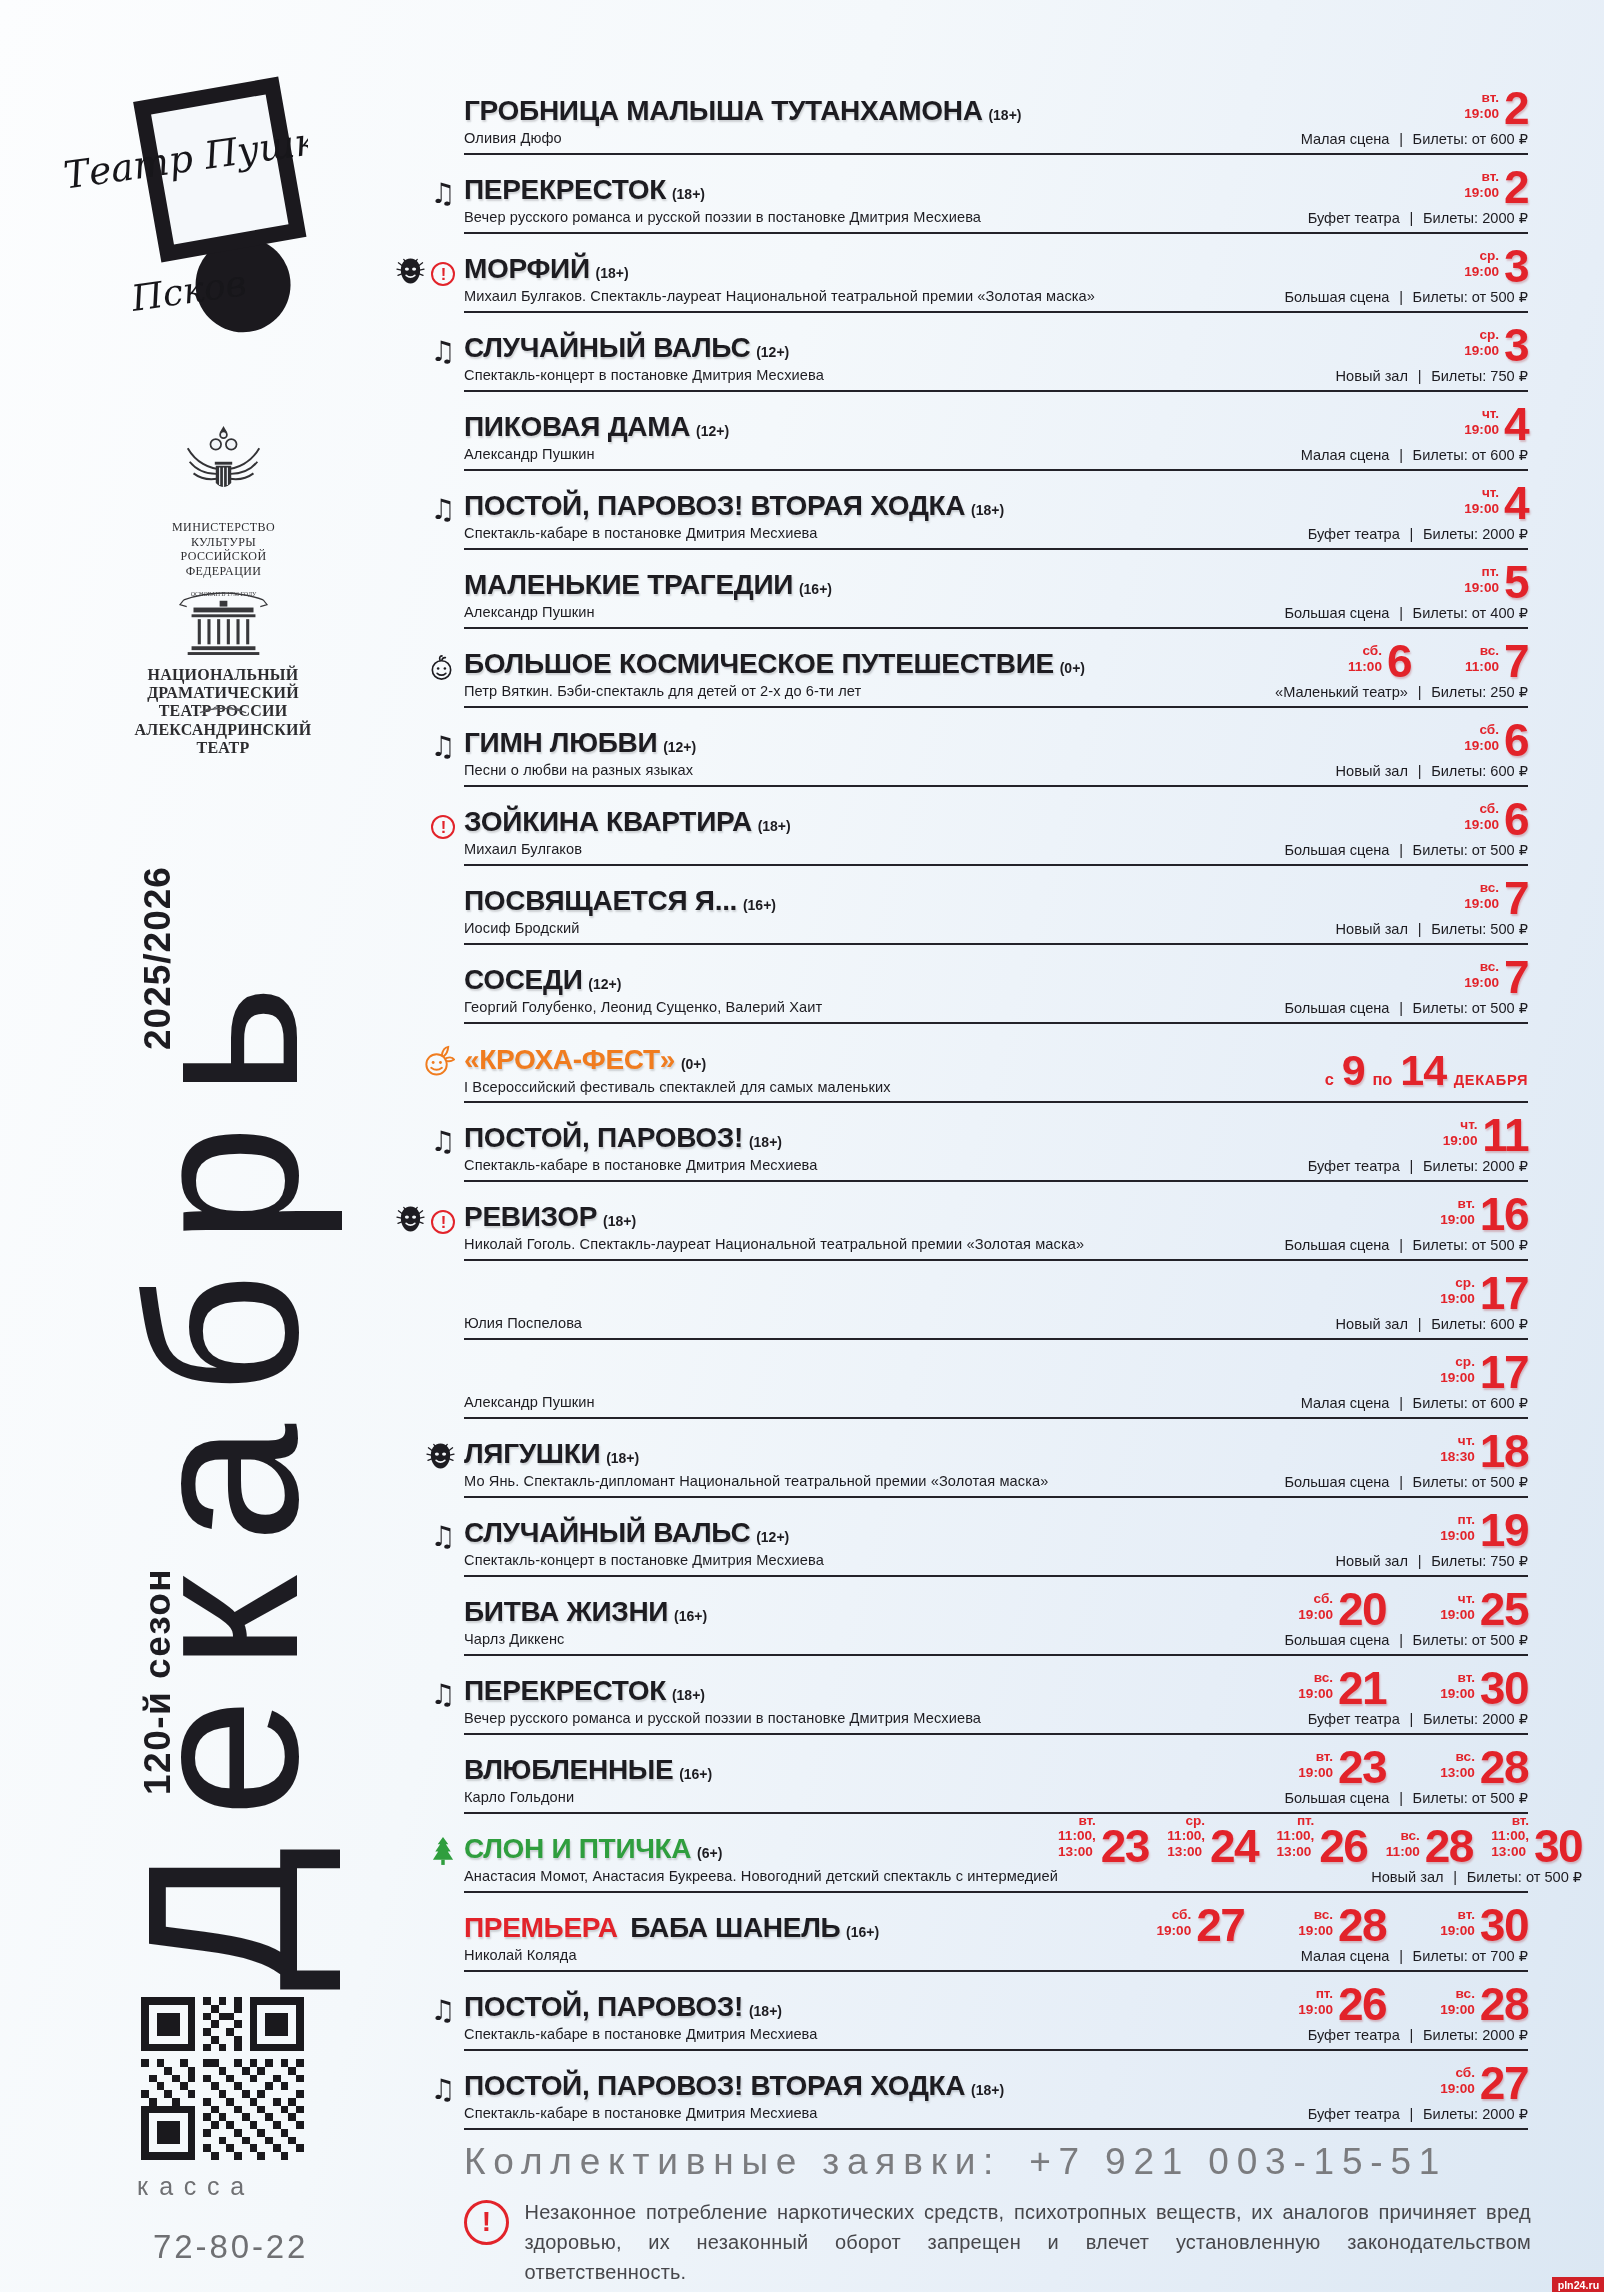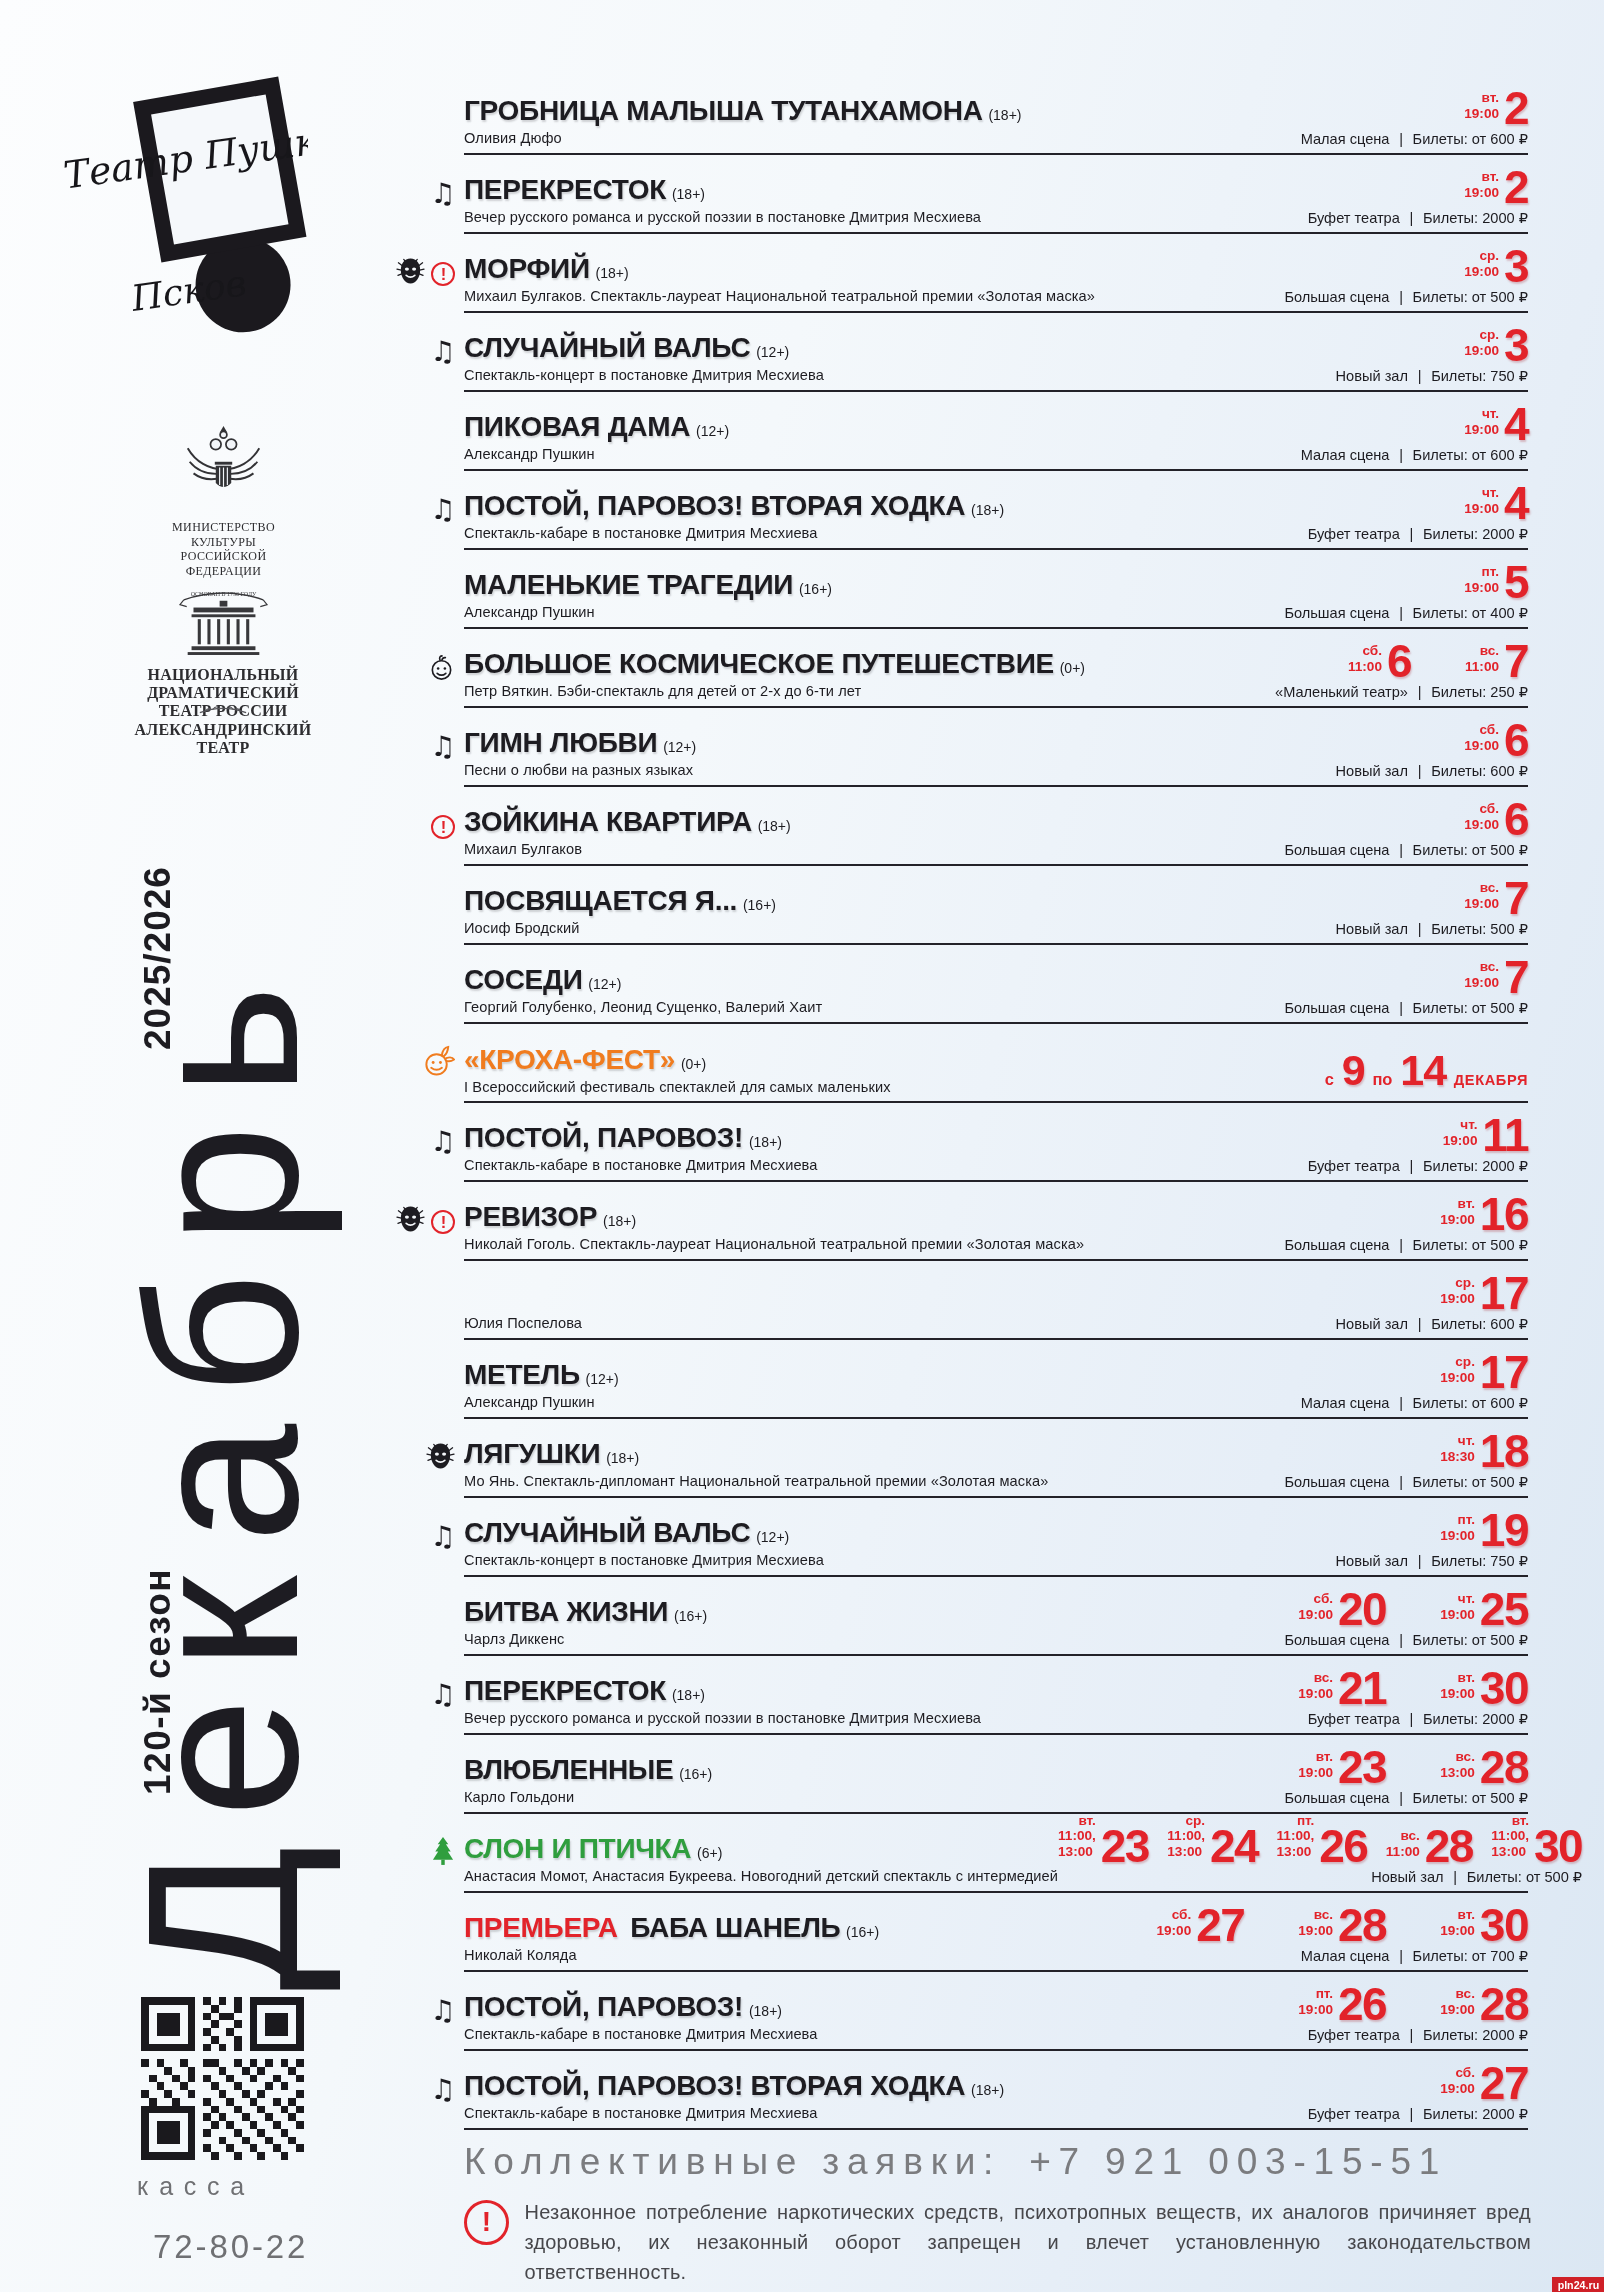--- a/index.html
+++ b/index.html
@@ -5,21 +5,21 @@
   html,body{margin:0;padding:0;background:#9aa2ab;}
   .page{position:relative;width:1605px;height:2293px;overflow:hidden;margin:0 auto;
     background:linear-gradient(105deg,#fcfdfe 0%,#f4f8fb 40%,#e6eef7 75%,#dbe7f3 100%);
     font-family:"Liberation Sans","DejaVu Sans",sans-serif;color:#1d1c21;}
   
   .events{position:absolute;left:464px;top:76px;width:1064px;}
   .event{height:79px;display:grid;grid-template-columns:1fr auto;grid-template-rows:auto auto;
     align-content:end;border-bottom:2.3px solid #232229;padding-bottom:5.8px;box-sizing:border-box;}
   .e-title{grid-column:1;grid-row:1;align-self:end;position:relative;font-weight:700;font-size:28px;
     letter-spacing:-0.3px;line-height:1;white-space:nowrap;text-shadow:1px 2.4px 1.9px rgba(25,25,35,.18);}
-  .e-title .e-age{font-size:14px;font-weight:400;margin-left:5.8px;letter-spacing:0;text-shadow:none;color:#1d1c21;}
+  .e-title .e-age{font-size:14px;font-weight:700;margin-left:5.8px;letter-spacing:0;text-shadow:none;color:#1d1c21;}
   .e-title.orange{color:#f07c1f}.e-title.green{color:#2f9e3e}
   .premiere{color:#e2232a;margin-right:12.6px;}
   .e-icons{position:absolute;right:100%;bottom:-2.9px;margin-right:8.7px;display:flex;align-items:flex-end;gap:6.8px;}
   .ic-music{font-family:"DejaVu Sans",sans-serif;font-size:28px;line-height:.95;color:#1d1c21;text-shadow:none;font-weight:400;}
   .ic-excl{width:24px;height:24px;border:2.5px solid #e2232a;border-radius:50%;color:#e2232a;font-weight:800;
     font-size:16.5px;display:flex;align-items:center;justify-content:center;box-sizing:border-box;line-height:1;text-shadow:none;}
   .ic-svg{display:flex;align-items:flex-end;}
   .e-author{grid-column:1;grid-row:2;font-size:14.6px;margin-top:4.9px;letter-spacing:0.1px;white-space:nowrap;font-weight:400;}
   .e-dates{grid-column:2;grid-row:1;align-self:end;justify-self:end;display:flex;align-items:flex-end;gap:54px;}
   .e-dates.compact{gap:18.4px;}
@@ -699,21 +699,20 @@
             <span class="dnum">17</span>
           </span>
         </div>
         <div class="e-venue">
           <span>Новый зал</span>
           <span class="sep">|</span>
           <span>Билеты: 600 ₽</span>
         </div>
       </div>
       <div class="event">
-        <div class="e-title"><span>МЕТЕЛЬ</span><span class="e-age">(12+)</span></div>
         <div class="e-author">Александр Пушкин</div>
         <div class="e-dates">
           <span class="dblock">
             <span class="dmeta">
               <span>ср.</span>
               <span>19:00</span>
             </span>
             <span class="dnum">17</span>
           </span>
         </div>

